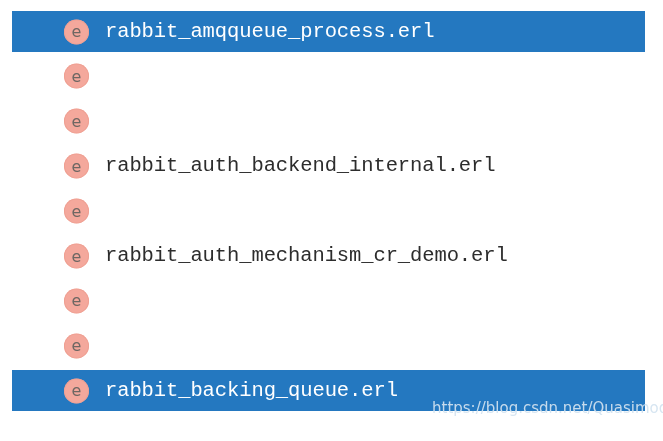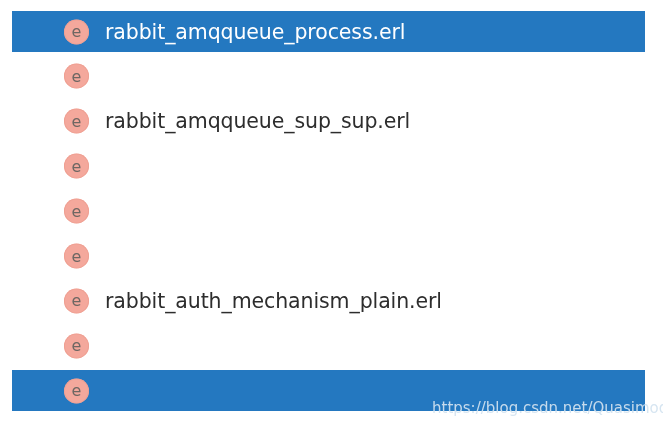--- a/index.html
+++ b/index.html
@@ -73,20 +73,21 @@
   .file-label {
     position: absolute;
     left: 93px;
     top: 50%;
     transform: translateY(-50%);
     font-size: 20.5px;
     line-height: 1;
     letter-spacing: -0.1px;
     color: #2d2d2d;
     white-space: nowrap;
+    font-family: Liberation Mono, monospace;
   }
 
   .file-row.selected .file-label {
     color: #ffffff;
   }
 
   #watermark {
     position: absolute;
     left: 432px;
     top: 401px;
@@ -104,36 +105,37 @@
 <div id="file-list">
     <div class="file-row selected sel-top" style="top: 11px; height: 41px;">
       <span class="erl-icon">e</span>
       <span class="file-label">rabbit_amqqueue_process.erl</span>
     </div>
     <div class="file-row plain " style="top: 55.9px; height: 41px;">
       <span class="erl-icon">e</span>
     </div>
     <div class="file-row plain " style="top: 100.8px; height: 41px;">
       <span class="erl-icon">e</span>
-      <span class="file-label">rabbit_amqqueue_sup_sup.erl</span>
     </div>
     <div class="file-row plain " style="top: 145.7px; height: 41px;">
       <span class="erl-icon">e</span>
+      <span class="file-label">rabbit_auth_backend_internal.erl</span>
     </div>
     <div class="file-row plain " style="top: 190.6px; height: 41px;">
       <span class="erl-icon">e</span>
     </div>
     <div class="file-row plain " style="top: 235.5px; height: 41px;">
       <span class="erl-icon">e</span>
+      <span class="file-label">rabbit_auth_mechanism_cr_demo.erl</span>
     </div>
     <div class="file-row plain " style="top: 280.4px; height: 41px;">
       <span class="erl-icon">e</span>
-      <span class="file-label">rabbit_auth_mechanism_plain.erl</span>
     </div>
     <div class="file-row plain " style="top: 325.3px; height: 41px;">
       <span class="erl-icon">e</span>
     </div>
     <div class="file-row selected sel-bottom" style="top: 370.2px; height: 41px;">
       <span class="erl-icon">e</span>
+      <span class="file-label">rabbit_backing_queue.erl</span>
     </div>
   </div>
 
 <div id="watermark">https://blog.csdn.net/Quasimodo24</div>
 
 </body></html>

